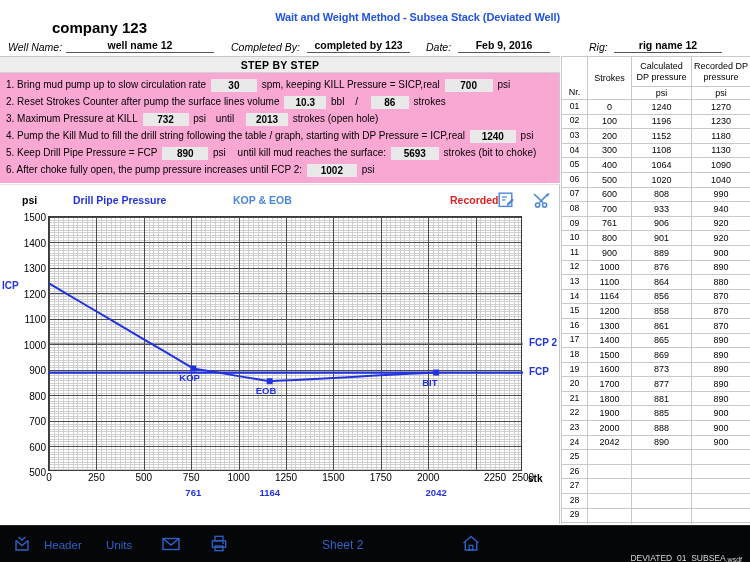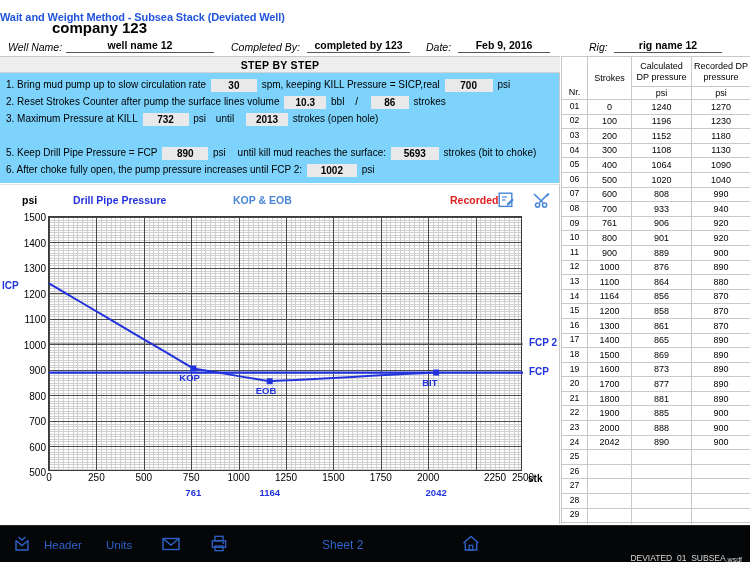--- a/index.html
+++ b/index.html
@@ -16,21 +16,21 @@
     background: #ffffff;
   }
 
   
   .top-header {
     position: absolute; left: 0; top: 0; width: 750px; height: 55px;
     background: #ffffff;
   }
   .method-title {
     position: absolute; left: 0; top: 11px; width: 560px;
-    text-align: left;
+    text-align: right;
     font-size: 11px; font-weight: bold; color: #2255dd;
     letter-spacing: -0.1px;
   }
   .company-name {
     position: absolute; left: 8px; top: 19px;
     font-size: 15px; font-weight: bold; color: #000; margin-left: 44px;
   }
   .field-label {
     position: absolute;
     font-size: 10.5px; color: #000; font-style: italic;
@@ -39,21 +39,21 @@
     position: absolute;
     font-size: 10.5px; font-weight: bold; color: #000;
     text-align: center;
     border-bottom: 1.3px solid #555;
     padding-bottom: 1px;
   }
 
   
   .step-panel {
     position: absolute; left: 0; top: 56px; width: 560px; height: 127px;
-    background: #7dd3fc;
+    background: #f9a8d4;
     border-top: 1px solid #c8c8c8;
     border-right: 1px solid #c8c8c8;
   }
   .step-title-bar {
     position: absolute; left: 0; top: 0; width: 560px; height: 16px;
     background: #eeeeee;
     border-bottom: 1px solid #d2d2d2;
     text-align: center;
     font-size: 10.5px; font-weight: bold; color: #000;
     line-height: 16px;
@@ -252,20 +252,25 @@
 
     <div class="step-line" style="top:55px;">
       <span class="txt">3. Maximum Pressure at KILL</span>
       <span class="inp" style="width:46px;text-align:center;">732</span>
       <span class="txt">psi</span>
       <span class="txt" style="margin:0 7px;">until</span>
       <span class="inp" style="width:42px;">2013</span>
       <span class="txt">strokes (open hole)</span>
     </div>
 
+    <div class="step-line" style="top:72px;">
+      <span class="txt">4. Pump the Kill Mud to fill the drill string following the table / graph, starting with DP Pressure = ICP,real</span>
+      <span class="inp" style="width:46px;">1240</span>
+      <span class="txt">psi</span>
+    </div>
 
     <div class="step-line" style="top:89px;">
       <span class="txt">5. Keep Drill Pipe Pressure = FCP</span>
       <span class="inp" style="width:46px;">890</span>
       <span class="txt">psi</span>
       <span class="txt" style="margin-left:9px;">until kill mud reaches the surface:</span>
       <span class="inp" style="width:48px;">5693</span>
       <span class="txt">strokes (bit to choke)</span>
     </div>
 

